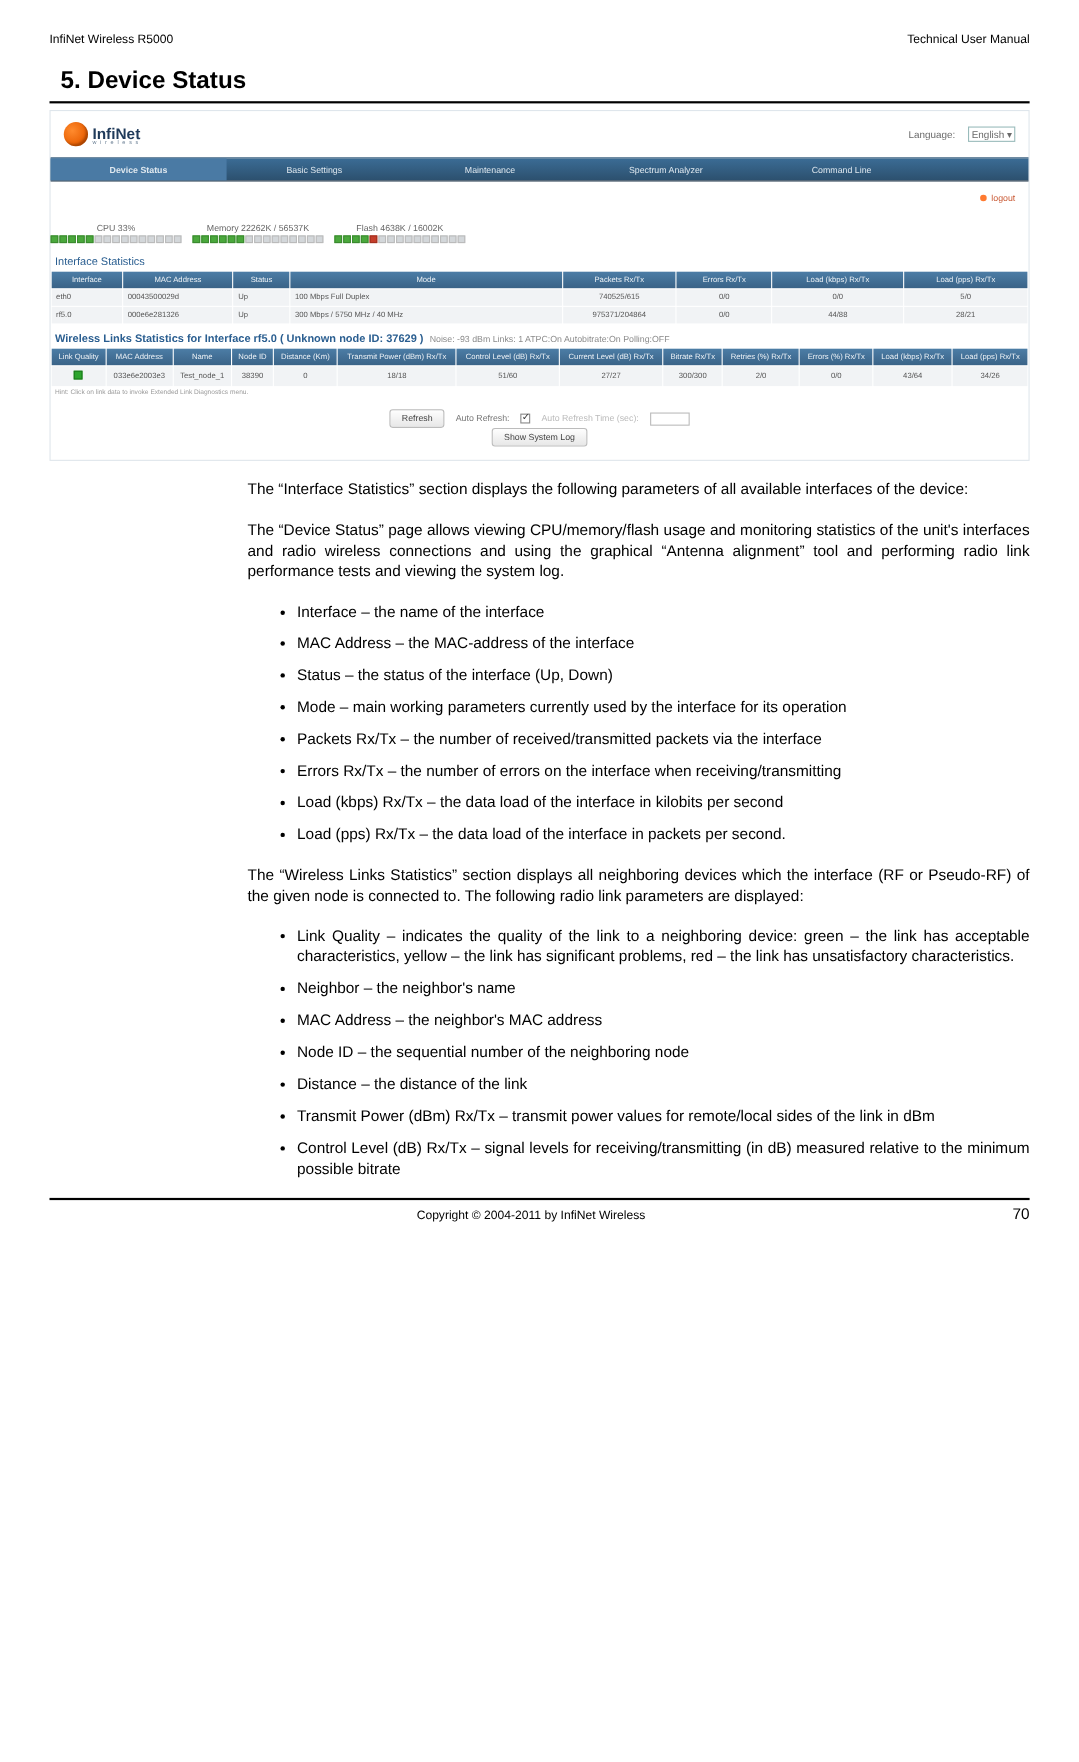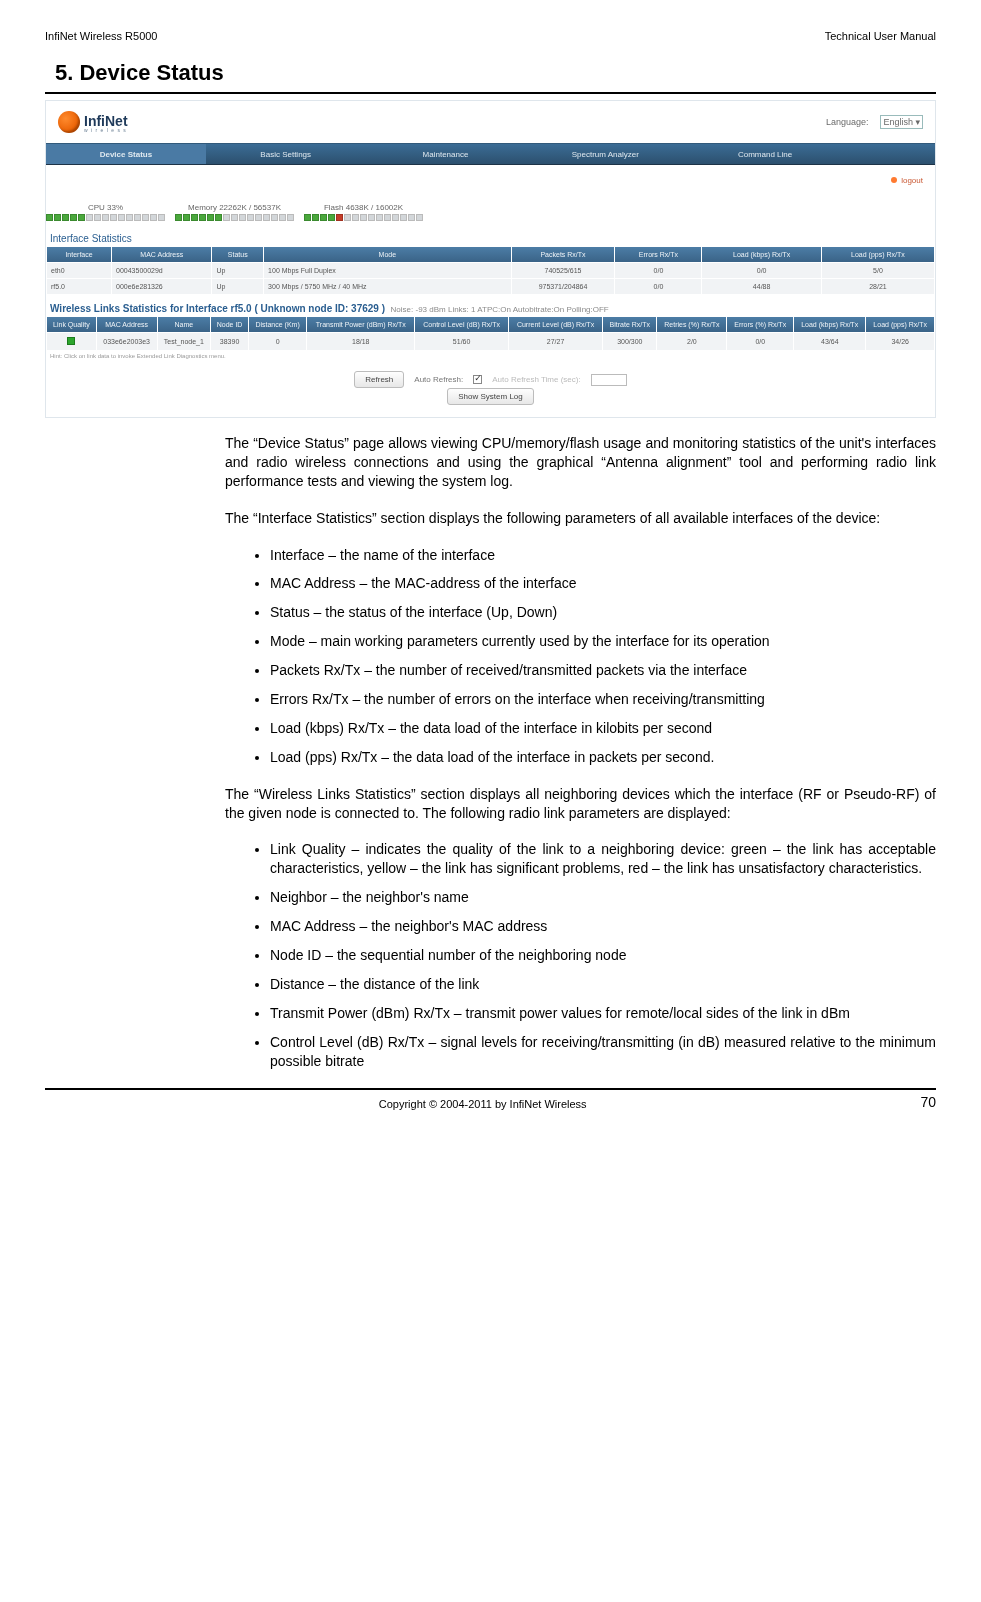--- a/index.html
+++ b/index.html
@@ -228,22 +228,22 @@
       <span>Auto Refresh:</span>
       <span class="chk"></span>
       <span style="color:#bbb">Auto Refresh Time (sec):</span>
       <span class="num-in" title="1"></span>
     </div>
     <span class="btn-sm">Show System Log</span>
   </div>
 </div>
 
 <div class="body-text">
+  <p>The “Interface Statistics” section displays the following parameters of all available interfaces of the device:</p>
   <p>The “Device Status” page allows viewing CPU/memory/flash usage and monitoring statistics of the unit's interfaces and radio wireless connections and using the graphical “Antenna alignment” tool and performing radio link performance tests and viewing the system log.</p>
-  <p>The “Interface Statistics” section displays the following parameters of all available interfaces of the device:</p>
   <ul>
     <li>Interface – the name of the interface</li>
     <li>MAC Address – the MAC-address of the interface</li>
     <li>Status – the status of the interface (Up, Down)</li>
     <li>Mode – main working parameters currently used by the interface for its operation</li>
     <li>Packets Rx/Tx – the number of received/transmitted packets via the interface</li>
     <li>Errors Rx/Tx – the number of errors on the interface when receiving/transmitting</li>
     <li>Load (kbps) Rx/Tx – the data load of the interface in kilobits per second</li>
     <li>Load (pps) Rx/Tx – the data load of the interface in packets per second.</li>
   </ul>

